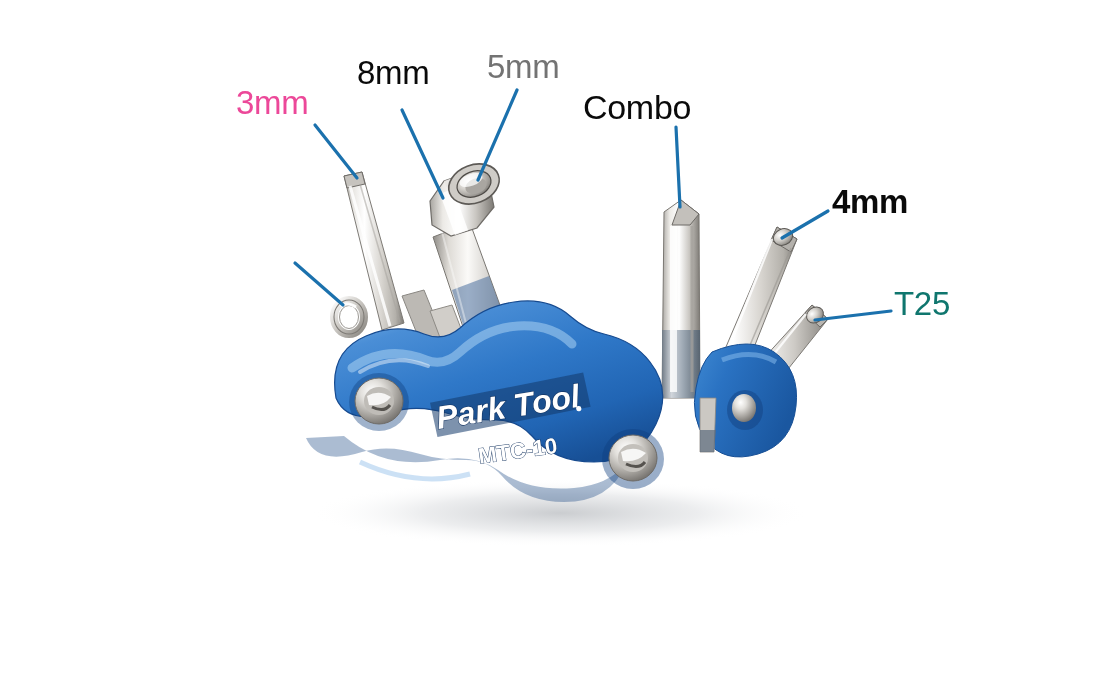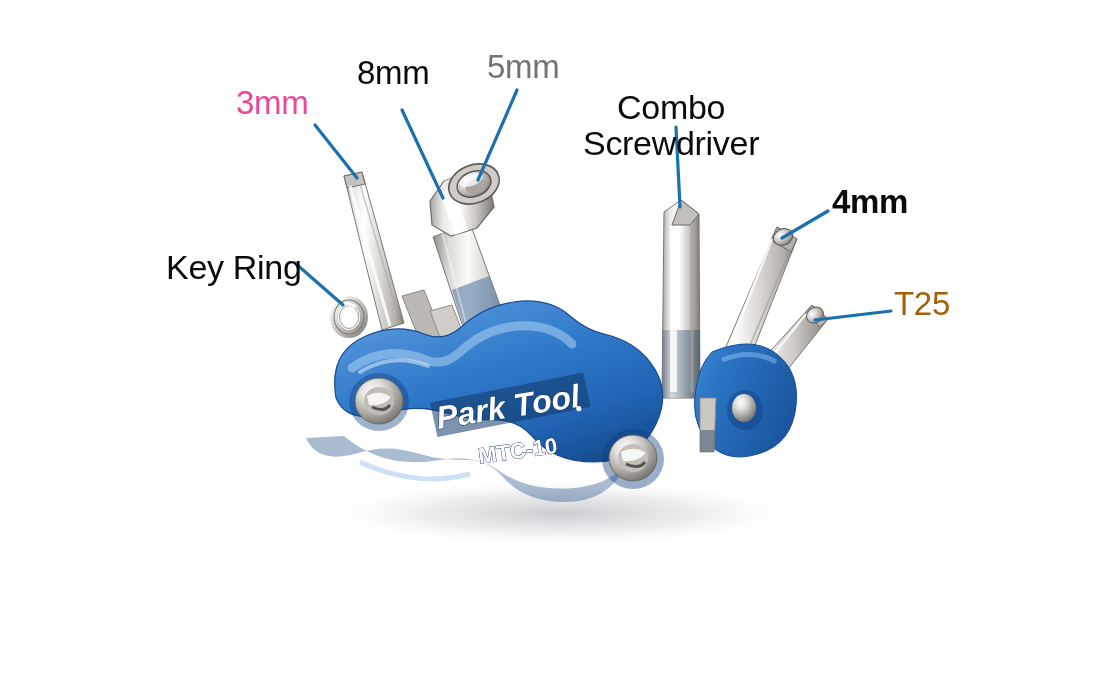--- a/index.html
+++ b/index.html
@@ -248,19 +248,19 @@
         <line x1="295" y1="263" x2="343" y2="305" stroke="#1b71ad" stroke-width="3.2"></line>
         <line x1="828" y1="211" x2="782" y2="238" stroke="#1b71ad" stroke-width="3.2"></line>
         <line x1="891" y1="311" x2="815" y2="320" stroke="#1b71ad" stroke-width="3.2"></line>
       </g>
   </svg>
 
   <div id="labels">
       <div class="lbl sz-md" style="left: 236px; top: 86px; color: #ec4899;"><div>3mm</div></div>
       <div class="lbl sz-md" style="left: 357px; top: 56px; color: rgb(10, 10, 10);"><div>8mm</div></div>
       <div class="lbl sz-md" style="left: 487px; top: 50px; color: #737373;"><div>5mm</div></div>
-      <div class="lbl sz-lg c2" style="left: 583px; top: 52px; color: rgb(10, 10, 10);"><div>Combo</div><div>Screwdriver</div></div>
-      <div class="lbl sz-lg c2" style="left: 166px; top: 212px; color: rgb(10, 10, 10);"><div>Key Ring</div></div>
+      <div class="lbl sz-lg c2" style="left: 583px; top: 52px; color: rgb(10, 10, 10);"><div>Combo</div></div>
+      <div class="lbl sz-lg c2" style="left: 166px; top: 212px; color: rgb(10, 10, 10);"></div>
       <div class="lbl sz-md" style="left: 832px; top: 185px; color: rgb(10, 10, 10); font-weight: bold;"><div>4mm</div></div>
-      <div class="lbl sz-md" style="left: 894px; top: 287px; color: #a16207;"><div>T25</div></div>
+      <div class="lbl sz-md" style="left: 894px; top: 287px; color: #0f766e;"><div>T25</div></div>
     </div>
 
 </div>
 
 </body></html>

